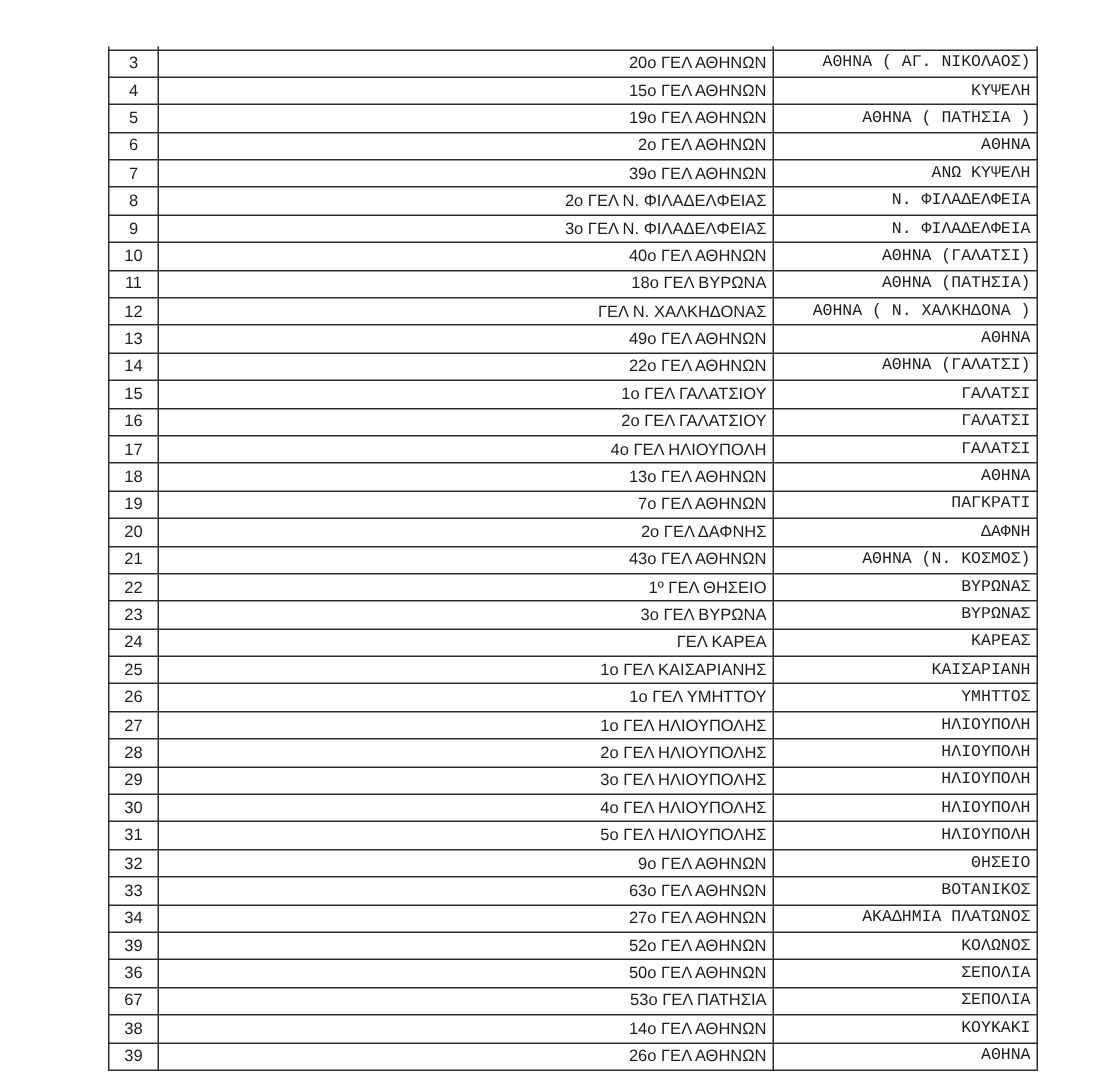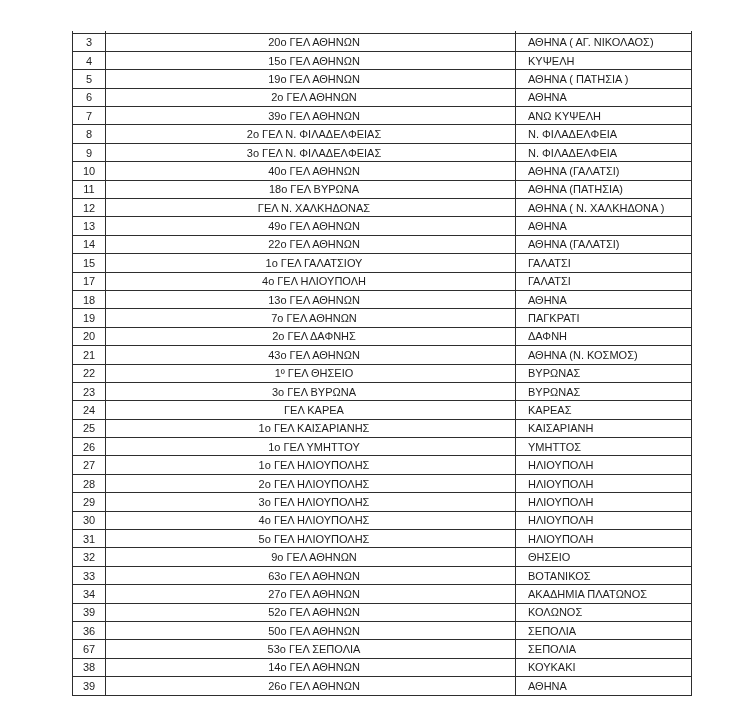--- a/index.html
+++ b/index.html
@@ -44,26 +44,27 @@
     border-top: none;
     font-size: 0;
     line-height: 0;
     padding: 0;
   }
   td.num {
     text-align: center;
     padding: 0 2px;
   }
   td.school {
-    text-align: center;
+    text-align: right;
     padding: 0 4px 0 11px;
   }
   td.area {
-    text-align: left;
+    text-align: right;
     padding: 0 4px 0 12px;
+    font-family: Liberation Mono, monospace;
   }
 </style>
 </head>
 <body>
 
 <div class="page">
   <table class="school-table">
     <colgroup>
       <col style="width:33px">
       <col style="width:410px">
@@ -134,20 +135,25 @@
     <td class="num">14</td>
     <td class="school">22ο ΓΕΛ ΑΘΗΝΩΝ</td>
     <td class="area">ΑΘΗΝΑ (ΓΑΛΑΤΣΙ)</td>
   </tr>
         <tr class="data-row">
     <td class="num">15</td>
     <td class="school">1ο ΓΕΛ ΓΑΛΑΤΣΙΟΥ</td>
     <td class="area">ΓΑΛΑΤΣΙ</td>
   </tr>
         <tr class="data-row">
+    <td class="num">16</td>
+    <td class="school">2ο ΓΕΛ ΓΑΛΑΤΣΙΟΥ</td>
+    <td class="area">ΓΑΛΑΤΣΙ</td>
+  </tr>
+        <tr class="data-row">
     <td class="num">17</td>
     <td class="school">4ο ΓΕΛ ΗΛΙΟΥΠΟΛΗ</td>
     <td class="area">ΓΑΛΑΤΣΙ</td>
   </tr>
         <tr class="data-row">
     <td class="num">18</td>
     <td class="school">13ο ΓΕΛ ΑΘΗΝΩΝ</td>
     <td class="area">ΑΘΗΝΑ</td>
   </tr>
         <tr class="data-row">
@@ -235,21 +241,21 @@
     <td class="school">52ο ΓΕΛ ΑΘΗΝΩΝ</td>
     <td class="area">ΚΟΛΩΝΟΣ</td>
   </tr>
         <tr class="data-row">
     <td class="num">36</td>
     <td class="school">50ο ΓΕΛ ΑΘΗΝΩΝ</td>
     <td class="area">ΣΕΠΟΛΙΑ</td>
   </tr>
         <tr class="data-row">
     <td class="num">67</td>
-    <td class="school">53ο ΓΕΛ ΣΕΠΟΛΙΑ</td>
+    <td class="school">53ο ΓΕΛ ΠΑΤΗΣΙΑ</td>
     <td class="area">ΣΕΠΟΛΙΑ</td>
   </tr>
         <tr class="data-row">
     <td class="num">38</td>
     <td class="school">14ο ΓΕΛ ΑΘΗΝΩΝ</td>
     <td class="area">ΚΟΥΚΑΚΙ</td>
   </tr>
         <tr class="data-row">
     <td class="num">39</td>
     <td class="school">26ο ΓΕΛ ΑΘΗΝΩΝ</td>

